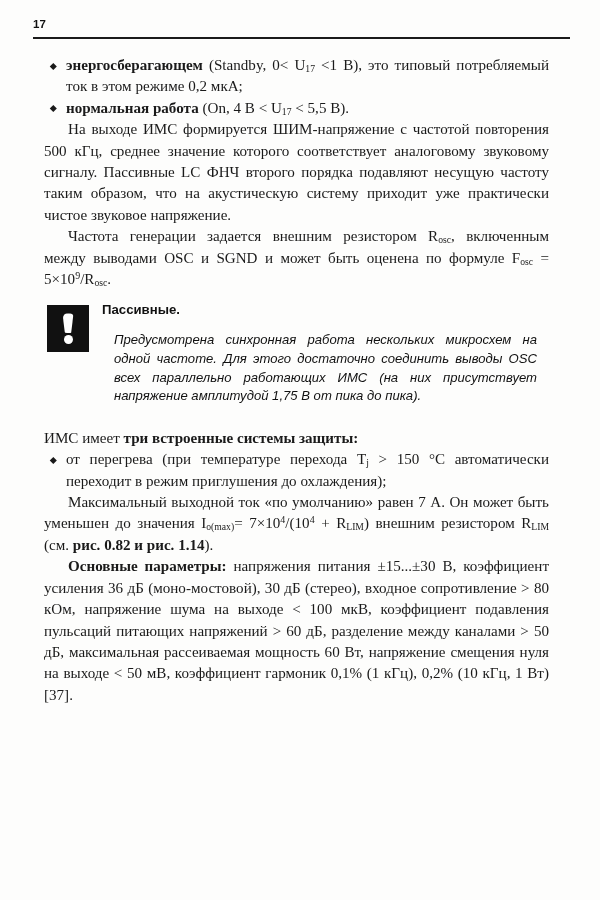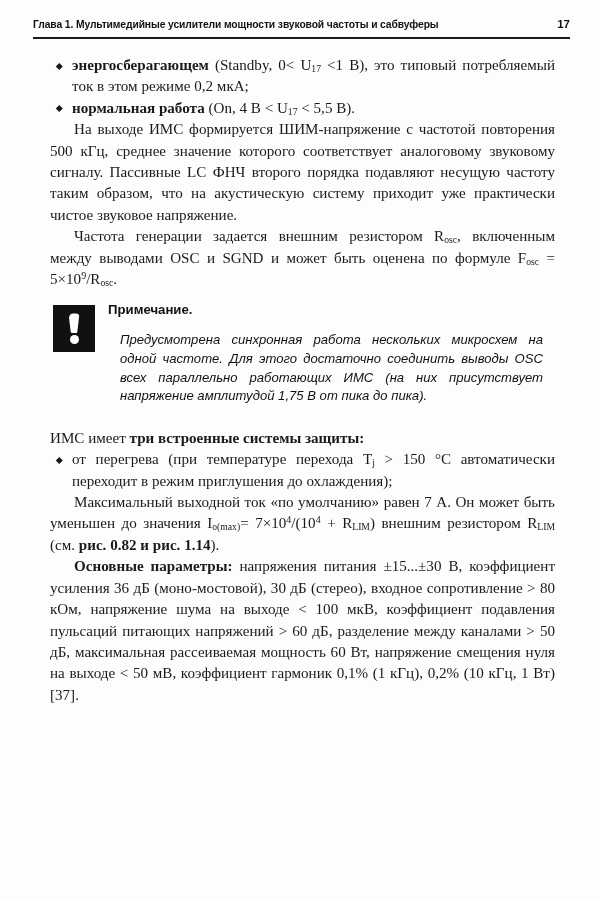--- a/index.html
+++ b/index.html
@@ -53,21 +53,21 @@
     left: 33px;
     top: 37px;
     width: 537px;
     height: 2px;
     background: #1b1b1b;
   }
 
   
   .content {
     position: absolute;
-    left: 50px;
+    left: 44px;
     top: 55px;
     width: 505px;
     font-size: 15.1px;
     line-height: 21.4px;
     text-align: justify;
     text-justify: inter-word;
     hyphens: manual;
   }
 
   p.para {
@@ -176,21 +176,20 @@
   }
 
   .spacer-sm { height: 10px; }
 </style>
 </head>
 <body>
 
 <div class="page">
 
   <div class="header">
-    <span class="header-title">Глава 1. Мультимедийные усилители мощности звуковой частоты и сабвуферы</span>
     <span class="header-pageno">17</span>
   </div>
   <div class="header-rule"></div>
 
   <div class="content">
 
     <ul class="blist">
       <li>
         <b>энергосберагающем</b><span> (Standby, 0&lt; U</span><sub>17</sub><span> &lt;1 В), это типовый потребляемый ток в этом режиме 0,2 мкА;</span>
       </li>
@@ -201,21 +200,21 @@
 
 
     <p class="para">На выходе ИМС формируется ШИМ-напряжение с частотой повторения 500 кГц, среднее значение которого соответствует аналоговому звуковому сигналу. Пассивные LC ФНЧ второго порядка подавляют несущую частоту таким образом, что на акустическую систему приходит уже практически чистое звуковое напряжение.</p>
 
     <p class="para"><span>Частота генерации задается внешним резистором R</span><sub>osc</sub><span>, включенным между выводами OSC и SGND и может быть оценена по формуле F</span><sub>osc</sub><span> = 5×10</span><sup>9</sup><span>/R</span><sub>osc</sub><span>.</span></p>
 
     <div class="note">
       <div class="note-icon">
         <span class="bang"></span>
       </div>
-      <p class="note-title">Примечание.</p>
+      <p class="note-title">Пассивные.</p>
       <p class="note-body">Предусмотрена синхронная работа нескольких микросхем на одной частоте. Для этого достаточно соединить выводы OSC всех параллельно работающих ИМС (на них присутствует напряжение амплитудой 1,75 В от пика до пика).</p>
     </div>
 
     <div class="spacer-sm"></div>
 
     <p class="para noindent"><span>ИМС имеет </span><b>три встроенные системы защиты:</b></p>
 
     <ul class="blist">
       <li><span>от перегрева (при температуре перехода T</span><sub>j</sub><span> &gt; 150 °С автоматически переходит в режим приглушения до охлаждения);</span></li>
     </ul>

